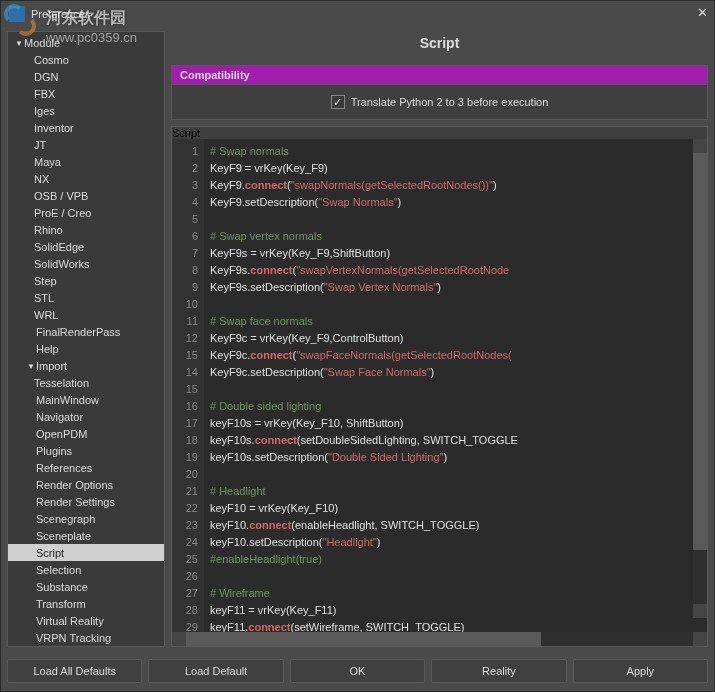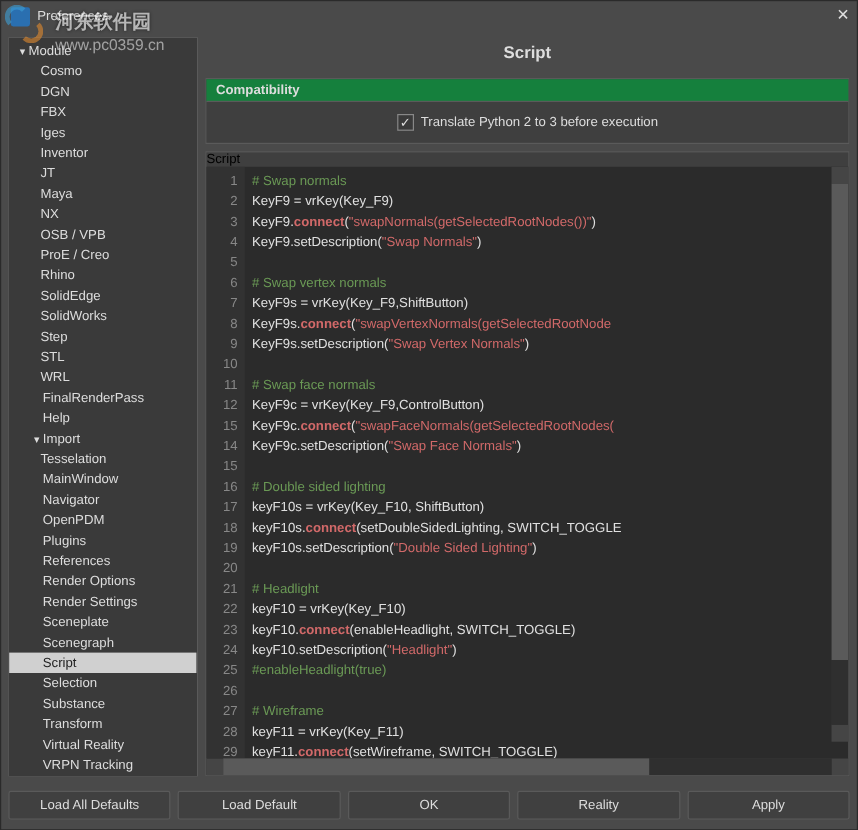--- a/index.html
+++ b/index.html
@@ -13,21 +13,21 @@
 .tree { padding: 2px 0; }
 .tree-item { display: flex; align-items: center; height: 17px; color: #ddd; padding-left: 6px; cursor: pointer; white-space: nowrap; }
 .tree-item.root { font-weight: normal; }
 .tree-item.sel { background: #d0d0d0; color: #222; }
 .tree-item .exp { width: 10px; display: inline-block; text-align: center; font-size: 9px; color: #ddd; }
 .tree-item.l1 { padding-left: 18px; }
 .tree-item.l2 { padding-left: 16px; }
 .content { flex: 1; display: flex; flex-direction: column; gap: 6px; overflow: hidden; }
 .panel-title { text-align: center; color: #ddd; font-size: 14px; font-weight: bold; padding: 4px 0 8px; }
 .groupbox { border: 1px solid #5a5a5a; background: #3f3f3f; }
-.groupbox .gb-title { background: #15803d; color: #ddd; font-weight: bold; padding: 3px 8px; border-bottom: 1px solid #5a5a5a; font-size: 11px; }
+.groupbox .gb-title { background: #a21caf; color: #ddd; font-weight: bold; padding: 3px 8px; border-bottom: 1px solid #5a5a5a; font-size: 11px; }
 .gb-body { padding: 10px; display: flex; justify-content: center; align-items: center; }
 .checkbox { display: flex; align-items: center; gap: 6px; color: #ddd; cursor: pointer; }
 .checkbox .box { width: 14px; height: 14px; border: 1px solid #888; background: #3a3a3a; display: flex; align-items: center; justify-content: center; font-size: 11px; color: #ddd; }
 .script-group { border: 1px solid #5a5a5a; background: #3f3f3f; flex: 1; display: flex; flex-direction: column; overflow: hidden; }
 .code-wrap { flex: 1; display: flex; background: #2b2b2b; overflow: hidden; position: relative; }
 .gutter { background: #323232; color: #888; text-align: right; padding: 4px 6px 4px 4px; font-family: Consolas, "Courier New", monospace; font-size: 12px; line-height: 17px; user-select: none; width: 32px; }
 .gutter div { height: 17px; }
 .code { flex: 1; padding: 4px 6px; font-family: Consolas, "Courier New", monospace; font-size: 12px; line-height: 17px; color: #e0e0e0; white-space: pre; overflow: hidden; }
 .code .ln { height: 17px; }
 .cmt { color: #6a9955; }
@@ -85,22 +85,22 @@
           <div class="tree-item l1"><span class="exp"></span> Help</div>
           <div class="tree-item l1"><span class="exp">▾</span> Import</div>
           <div class="tree-item l2"><span class="exp"></span> Tesselation</div>
           <div class="tree-item l1"><span class="exp"></span> MainWindow</div>
           <div class="tree-item l1"><span class="exp"></span> Navigator</div>
           <div class="tree-item l1"><span class="exp"></span> OpenPDM</div>
           <div class="tree-item l1"><span class="exp"></span> Plugins</div>
           <div class="tree-item l1"><span class="exp"></span> References</div>
           <div class="tree-item l1"><span class="exp"></span> Render Options</div>
           <div class="tree-item l1"><span class="exp"></span> Render Settings</div>
+          <div class="tree-item l1"><span class="exp"></span> Scenegraph</div>
           <div class="tree-item l1"><span class="exp"></span> Sceneplate</div>
-          <div class="tree-item l1"><span class="exp"></span> Scenegraph</div>
           <div class="tree-item l1 sel"><span class="exp"></span> Script</div>
           <div class="tree-item l1"><span class="exp"></span> Selection</div>
           <div class="tree-item l1"><span class="exp"></span> Substance</div>
           <div class="tree-item l1"><span class="exp"></span> Transform</div>
           <div class="tree-item l1"><span class="exp"></span> Virtual Reality</div>
           <div class="tree-item l1"><span class="exp"></span> VRPN Tracking</div>
         </div>
     </div>
 
     <div class="content">

